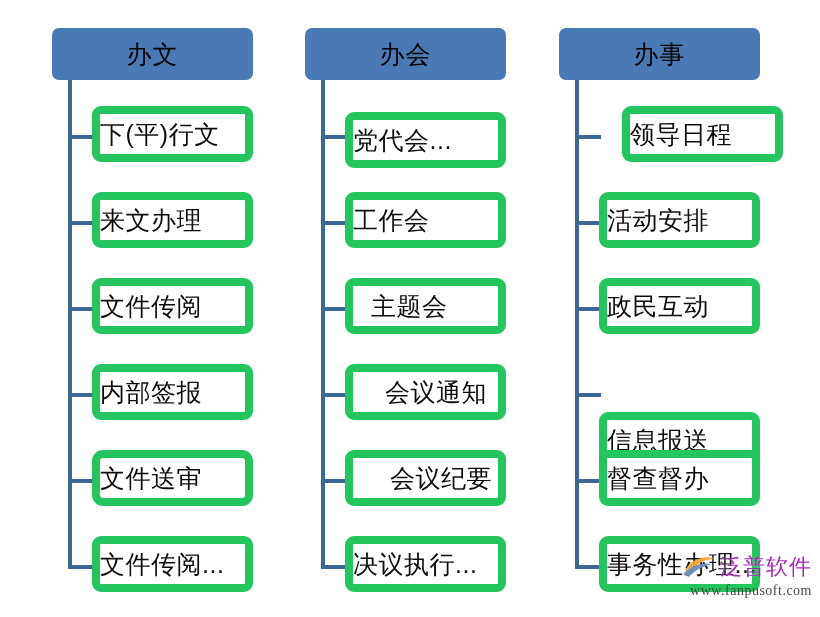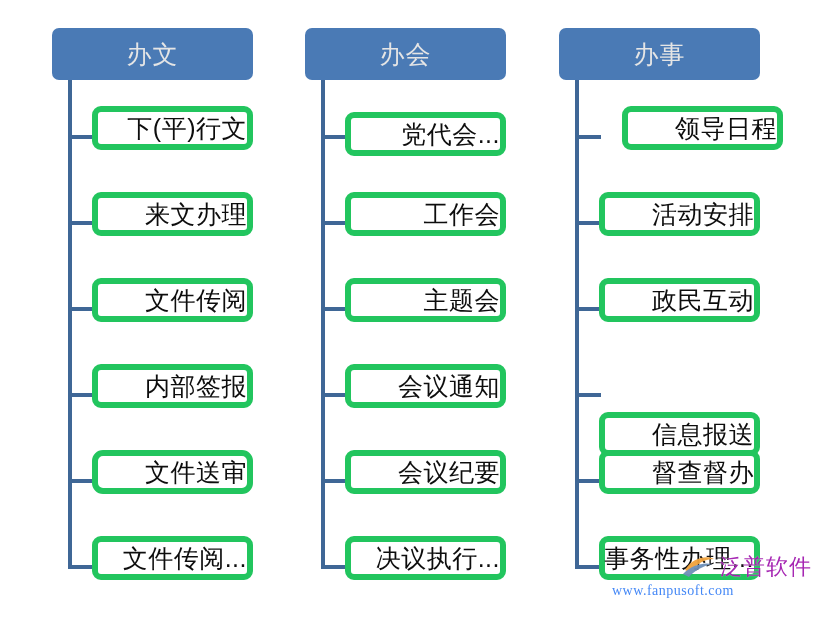--- a/index.html
+++ b/index.html
@@ -40,48 +40,48 @@
     width: 201px;
     height: 52px;
     background: #4a7ab5;
     border-radius: 7px;
     box-sizing: border-box;
     display: flex;
     align-items: center;
     justify-content: center;
   }
   .col-header .header-label {
-    color: #e5e5e5;
+    color: #000000;
     font-size: 25px;
     letter-spacing: 1px;
     line-height: 1;
     font-weight: 400;
   }
 
   
   .trunk {
     position: absolute;
     left: 16px;
     top: 80px;
     width: 4px;
     background: #3f6796;
   }
 
   .node {
     position: absolute;
     left: 40px;
     width: 161px;
-    height: 44px;
+    height: 56px;
     box-sizing: border-box;
     background: #ffffff;
-    border: 6px solid #22c55e;
+    border: 8px solid #22c55e;
     border-radius: 9px;
     display: flex;
     align-items: center;
-    justify-content: flex-end;
+    justify-content: flex-start;
   }
   .node .node-label {
     color: #0d0d0d;
     font-size: 25px;
     line-height: 1;
     white-space: nowrap;
     letter-spacing: 0.5px;
   }
 
   
@@ -116,21 +116,22 @@
     letter-spacing: 1px;
     font-weight: 400;
     text-shadow: 0 0 1px rgba(255,255,255,0.7);
   }
   #watermark .wm-logo {
     width: 34px;
     height: 28px;
     flex: 0 0 auto;
   }
   #watermark .wm-url {
-    color: #3b82f6;
+    text-align: right;
+    color: #404040;
     font-size: 14px;
     line-height: 1;
     margin-top: 3px;
     letter-spacing: 0.5px;
     font-family: "Liberation Serif", "DejaVu Serif", serif;
   }
 </style>
 </head>
 <body>
 
@@ -146,21 +147,21 @@
       </div>
       <div class="elbow" style="top: 221px;"></div>
       <div class="node" style="top: 192px;">
         <span class="node-label">来文办理</span>
       </div>
       <div class="elbow" style="top: 307px;"></div>
       <div class="node" style="top: 278px;">
         <span class="node-label">文件传阅</span>
       </div>
       <div class="elbow" style="top: 393px;"></div>
-      <div class="node" style="top: 364px; padding-left: 16px;">
+      <div class="node" style="top: 364px;">
         <span class="node-label">内部签报</span>
       </div>
       <div class="elbow" style="top: 479px;"></div>
       <div class="node" style="top: 450px; border-radius: 11px;">
         <span class="node-label">文件送审</span>
       </div>
       <div class="elbow" style="top: 565px;"></div>
       <div class="node" style="top: 536px;">
         <span class="node-label">文件传阅...</span>
       </div>
@@ -176,21 +177,21 @@
       </div>
       <div class="elbow" style="top: 221px;"></div>
       <div class="node" style="top: 192px;">
         <span class="node-label">工作会</span>
       </div>
       <div class="elbow" style="top: 307px;"></div>
       <div class="node" style="top: 278px; padding-left: 18px;">
         <span class="node-label">主题会</span>
       </div>
       <div class="elbow" style="top: 393px;"></div>
-      <div class="node" style="top: 364px;">
+      <div class="node" style="top: 364px; padding-left: 32px;">
         <span class="node-label">会议通知</span>
       </div>
       <div class="elbow" style="top: 479px;"></div>
       <div class="node" style="top: 450px; padding-left: 37px;">
         <span class="node-label">会议纪要</span>
       </div>
       <div class="elbow" style="top: 565px;"></div>
       <div class="node" style="top: 536px;">
         <span class="node-label">决议执行...</span>
       </div>

